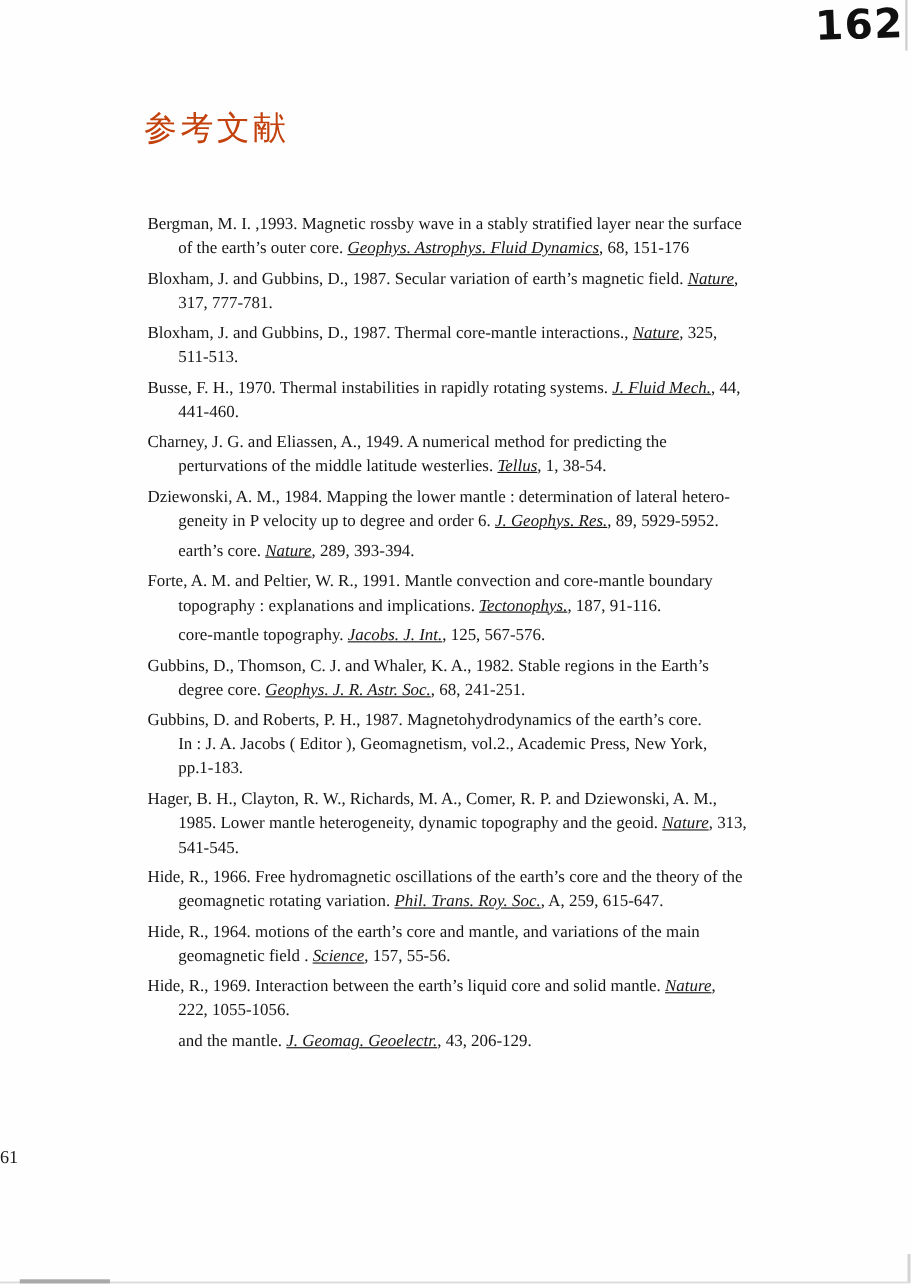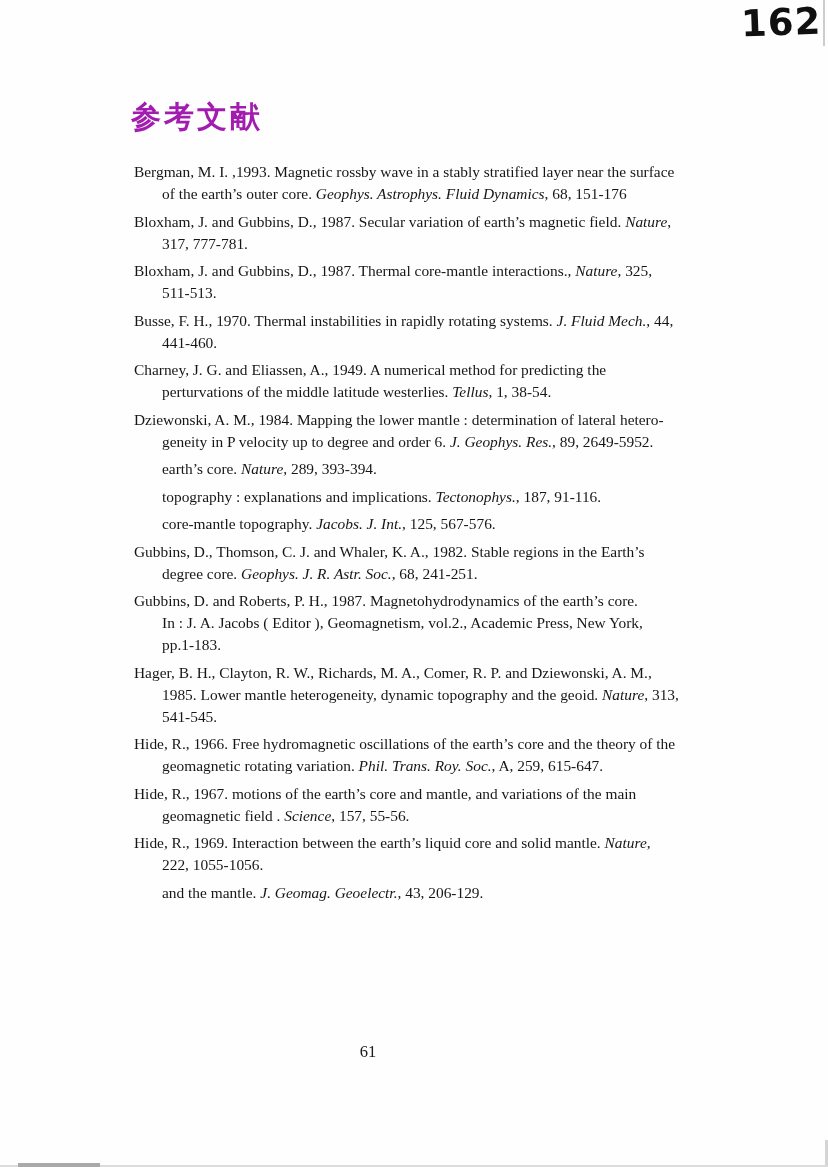--- a/index.html
+++ b/index.html
@@ -15,36 +15,36 @@
     position:absolute;left:741px;top:4px;
     font-family:"DejaVu Sans",sans-serif;
     font-weight:700;font-size:37px;line-height:1;
     letter-spacing:1px;
     transform:rotate(-2deg);
     color:#101010;
   }
   .heading{
     position:absolute;left:131px;top:98px;
     margin:0;
-    font-size:30px;font-weight:700;
+    font-size:30px;font-weight:400;
     letter-spacing:3px;
     line-height:1.25;
-    color:#a21caf;
+    color:#c2410c;
   }
   .refs{
-    position:absolute;left:134px;top:161px;width:600px;
+    position:absolute;left:134px;top:193px;width:600px;
     font-size:15.4px;line-height:22px;
   }
   .ref{margin:0 0 5.5px 0;}
   .ref-line{white-space:nowrap;}
   .ref-line.cont{margin-left:28px;}
-  .ref-line i{font-style:italic;}
+  .ref-line i{font-style:italic;text-decoration:underline;}
   .pageno{
     position:absolute;left:0;top:1042px;width:736px;
-    text-align:center;font-size:16.5px;color:#1a1a1a;
+    text-align:left;font-size:16.5px;color:#1a1a1a;
   }
   
   .artifact{position:absolute;}
   .edge-right-top{right:3px;top:0;width:2px;height:46px;background:#cdcdcd;}
   .edge-right-bottom{right:0;top:1140px;width:3px;height:26px;background:#d4d4d4;}
   .edge-bottom{left:0;bottom:0;width:828px;height:2px;background:#dcdcdc;}
   .edge-bottom-dark{left:18px;bottom:0;width:82px;height:4px;background:#a9a9a9;}
 </style>
 </head>
 <body>
@@ -71,26 +71,27 @@
       <div class="ref">
         <div class="ref-line"><span>Busse, F. H., 1970. Thermal instabilities in rapidly rotating systems. </span><i>J. Fluid Mech.</i><span>, 44,</span></div>
         <div class="ref-line cont"><span>441-460.</span></div>
       </div>
       <div class="ref">
         <div class="ref-line"><span>Charney, J. G. and Eliassen, A., 1949. A numerical method for predicting the</span></div>
         <div class="ref-line cont"><span>perturvations of the middle latitude westerlies. </span><i>Tellus</i><span>, 1, 38-54.</span></div>
       </div>
       <div class="ref">
         <div class="ref-line"><span>Dziewonski, A. M., 1984. Mapping the lower mantle : determination of lateral hetero-</span></div>
-        <div class="ref-line cont"><span>geneity in P velocity up to degree and order 6. </span><i>J. Geophys. Res.</i><span>, 89, 2649-5952.</span></div>
+        <div class="ref-line cont"><span>geneity in P velocity up to degree and order 6. </span><i>J. Geophys. Res.</i><span>, 89, 5929-5952.</span></div>
       </div>
       <div class="ref">
         <div class="ref-line cont"><span>earth’s core. </span><i>Nature</i><span>, 289, 393-394.</span></div>
       </div>
       <div class="ref">
+        <div class="ref-line"><span>Forte, A. M. and Peltier, W. R., 1991. Mantle convection and core-mantle boundary</span></div>
         <div class="ref-line cont"><span>topography : explanations and implications. </span><i>Tectonophys.</i><span>, 187, 91-116.</span></div>
       </div>
       <div class="ref">
         <div class="ref-line cont"><span>core-mantle topography. </span><i>Jacobs. J. Int.</i><span>, 125, 567-576.</span></div>
       </div>
       <div class="ref">
         <div class="ref-line"><span>Gubbins, D., Thomson, C. J. and Whaler, K. A., 1982. Stable regions in the Earth’s</span></div>
         <div class="ref-line cont"><span>degree core. </span><i>Geophys. J. R. Astr. Soc.</i><span>, 68, 241-251.</span></div>
       </div>
       <div class="ref">
@@ -101,21 +102,21 @@
       <div class="ref">
         <div class="ref-line"><span>Hager, B. H., Clayton, R. W., Richards, M. A., Comer, R. P. and Dziewonski, A. M.,</span></div>
         <div class="ref-line cont"><span>1985. Lower mantle heterogeneity, dynamic topography and the geoid. </span><i>Nature</i><span>, 313,</span></div>
         <div class="ref-line cont"><span>541-545.</span></div>
       </div>
       <div class="ref">
         <div class="ref-line"><span>Hide, R., 1966. Free hydromagnetic oscillations of the earth’s core and the theory of the</span></div>
         <div class="ref-line cont"><span>geomagnetic rotating variation. </span><i>Phil. Trans. Roy. Soc.</i><span>, A, 259, 615-647.</span></div>
       </div>
       <div class="ref">
-        <div class="ref-line"><span>Hide, R., 1967. motions of the earth’s core and mantle, and variations of the main</span></div>
+        <div class="ref-line"><span>Hide, R., 1964. motions of the earth’s core and mantle, and variations of the main</span></div>
         <div class="ref-line cont"><span>geomagnetic field . </span><i>Science</i><span>, 157, 55-56.</span></div>
       </div>
       <div class="ref">
         <div class="ref-line"><span>Hide, R., 1969. Interaction between the earth’s liquid core and solid mantle. </span><i>Nature</i><span>,</span></div>
         <div class="ref-line cont"><span>222, 1055-1056.</span></div>
       </div>
       <div class="ref">
         <div class="ref-line cont"><span>and the mantle. </span><i>J. Geomag. Geoelectr.</i><span>, 43, 206-129.</span></div>
       </div>
     </div>

